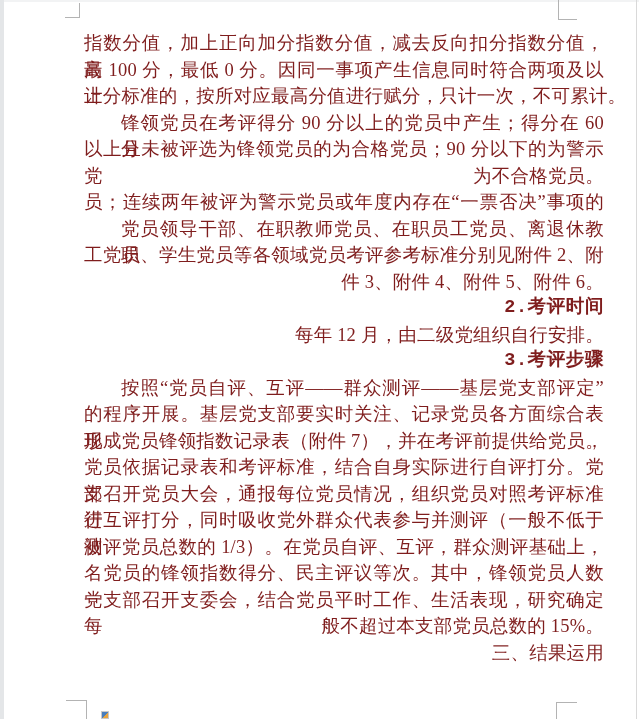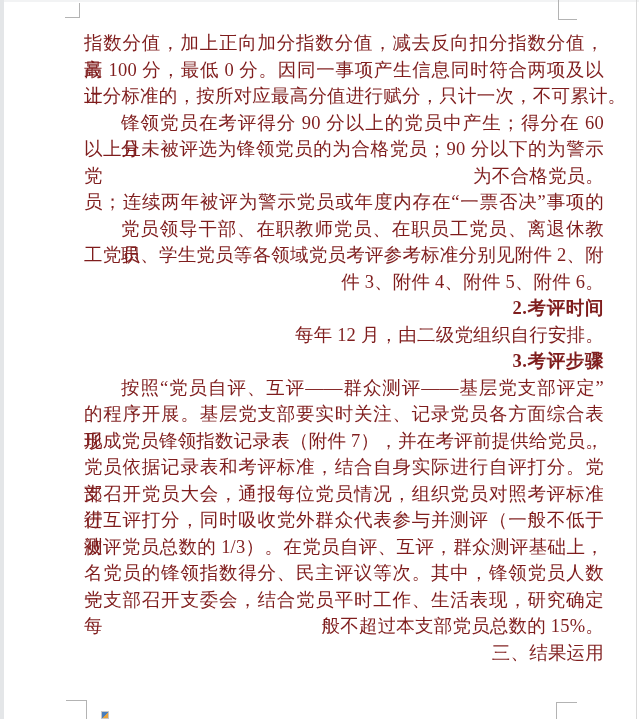--- a/index.html
+++ b/index.html
@@ -66,21 +66,21 @@
     text-align: right;
     height: 26.5px;
     letter-spacing: 0.2px;
   }
   .line.fill {
     white-space: normal;
     text-align: justify;
     text-align-last: justify;
   }
   .line.indent { padding-left: 37px; }
-  .line.bold { font-weight: bold; letter-spacing: 0.6px; }
+  .line.bold { font-weight: bold; letter-spacing: 0.6px; font-family: Liberation Mono, monospace; }
   
   .artifact {
     position: absolute;
     left: 102px; top: 712px;
     width: 6px; height: 6px;
     background: linear-gradient(135deg, #4a7ebb 0 50%, #e8a33d 50% 100%);
     outline: 1px solid #c9c9c9;
   }
 </style>
 </head>

